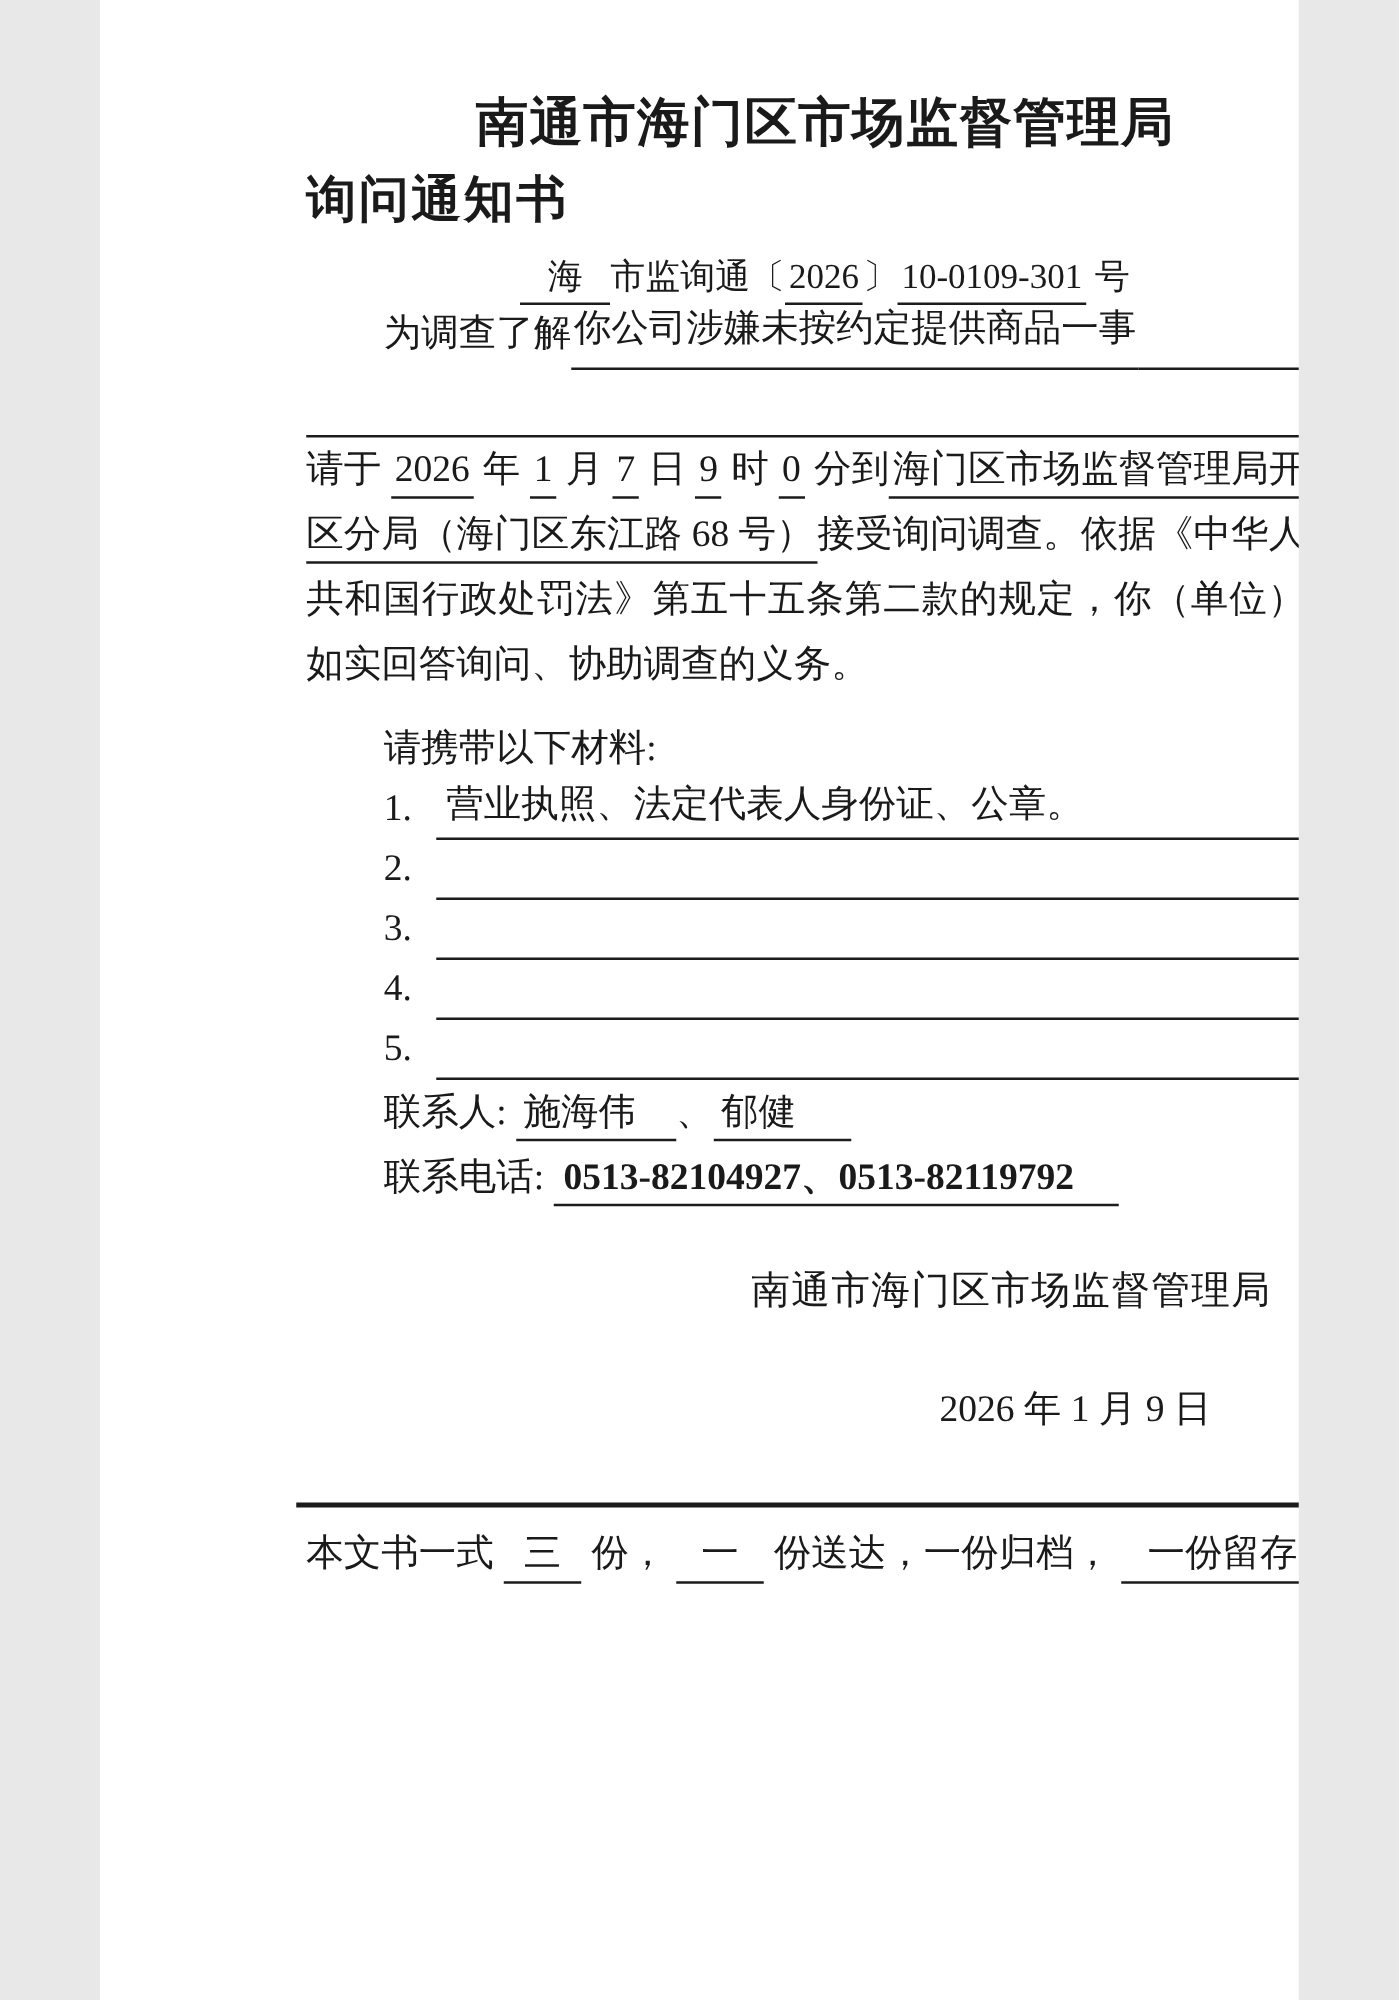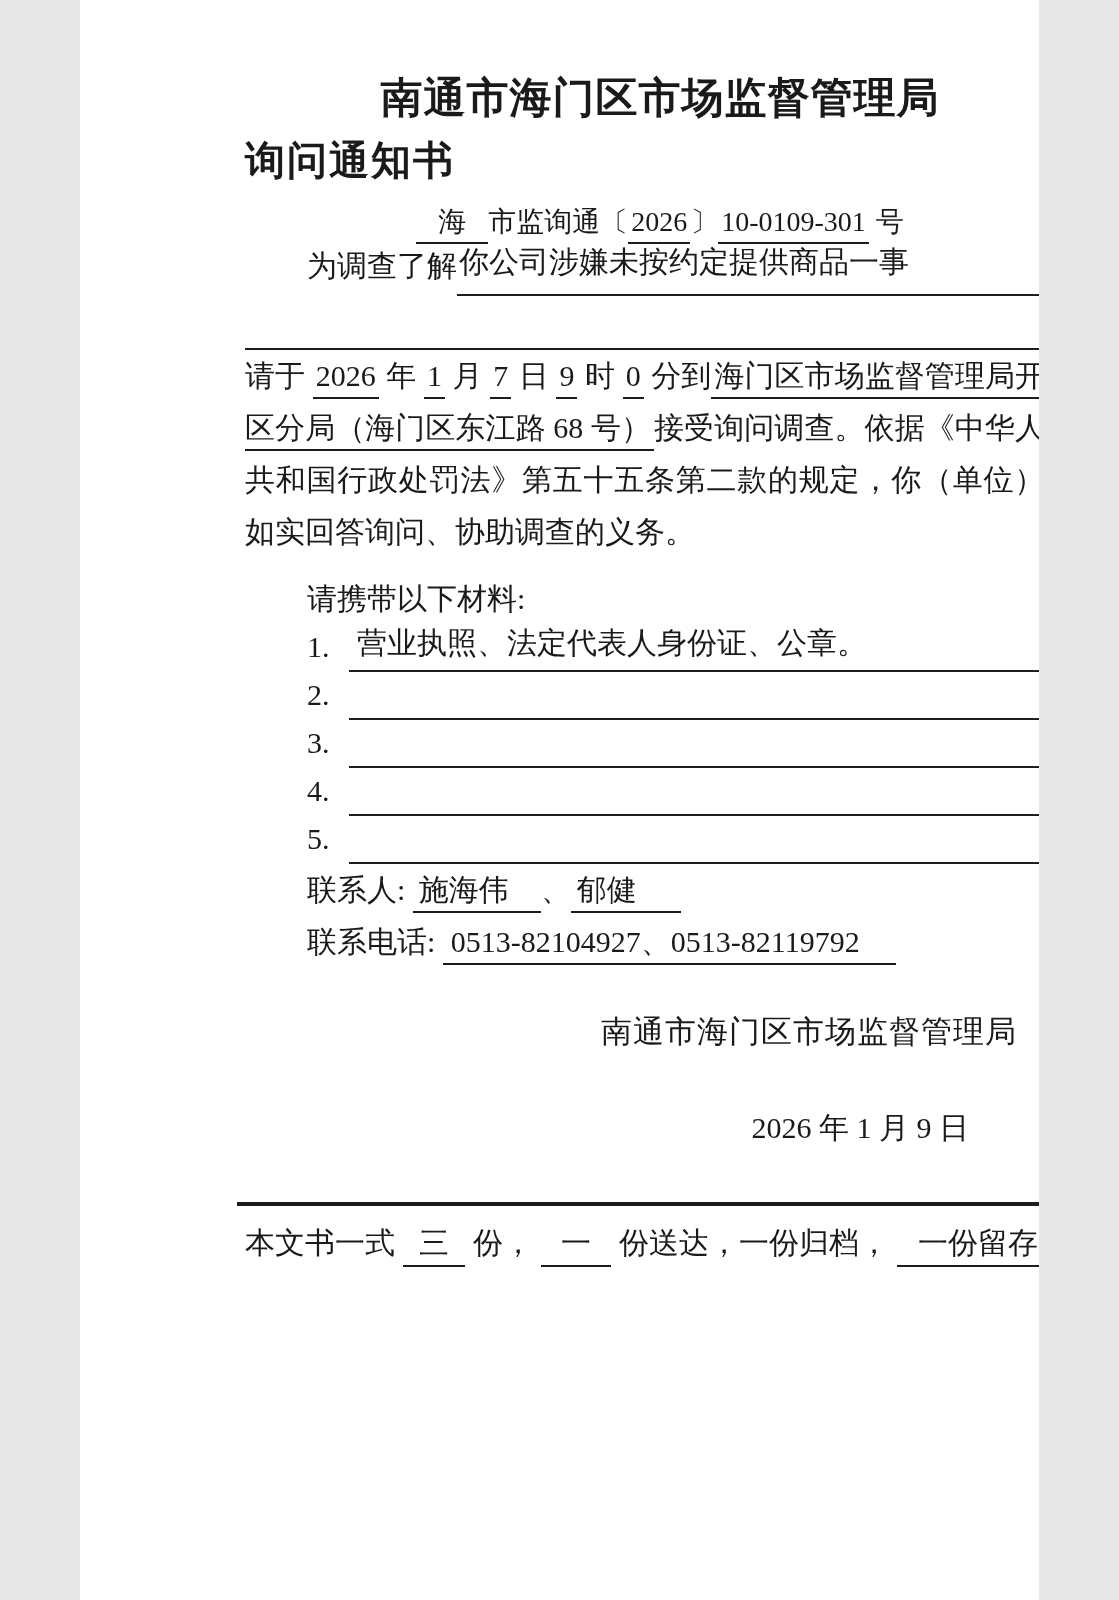--- a/index.html
+++ b/index.html
@@ -107,21 +107,21 @@
     text-indent: 62px;
   }
   .contact-line, .phone-line {
     margin-left: 62px;
     font-size: 30px;
     line-height: 52px;
   }
   .contact-line { margin-top: 0; }
   .name-u { padding-right: 32px; padding-left: 6px; }
   .name-u2 { padding-right: 44px; padding-left: 6px; }
-  .phone-u { padding-right: 36px; padding-left: 8px; }
+  .phone-u { padding-right: 36px; padding-left: 8px; font-weight: bold; }
   .signature-org {
     margin-top: 42px;
     font-size: 31px;
     line-height: 44px;
     text-align: right;
     padding-right: 58px;
     letter-spacing: 1px;
   }
   .signature-date {
     margin-top: 52px;

